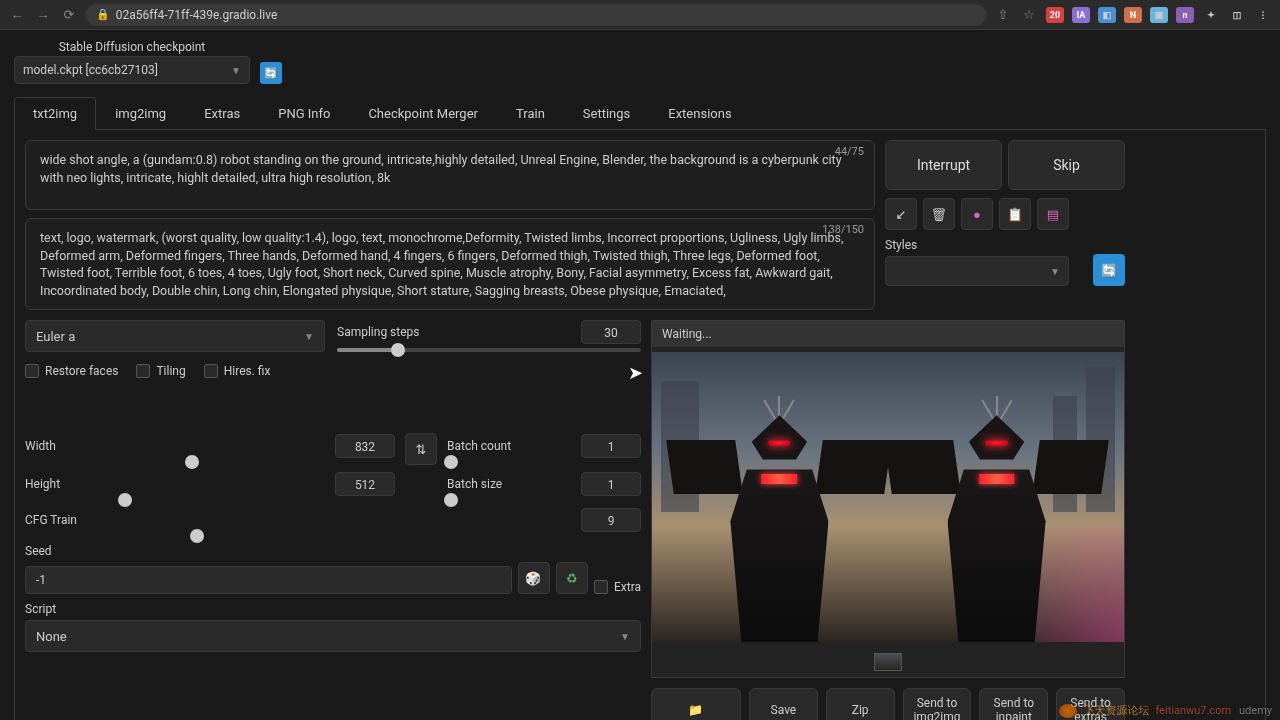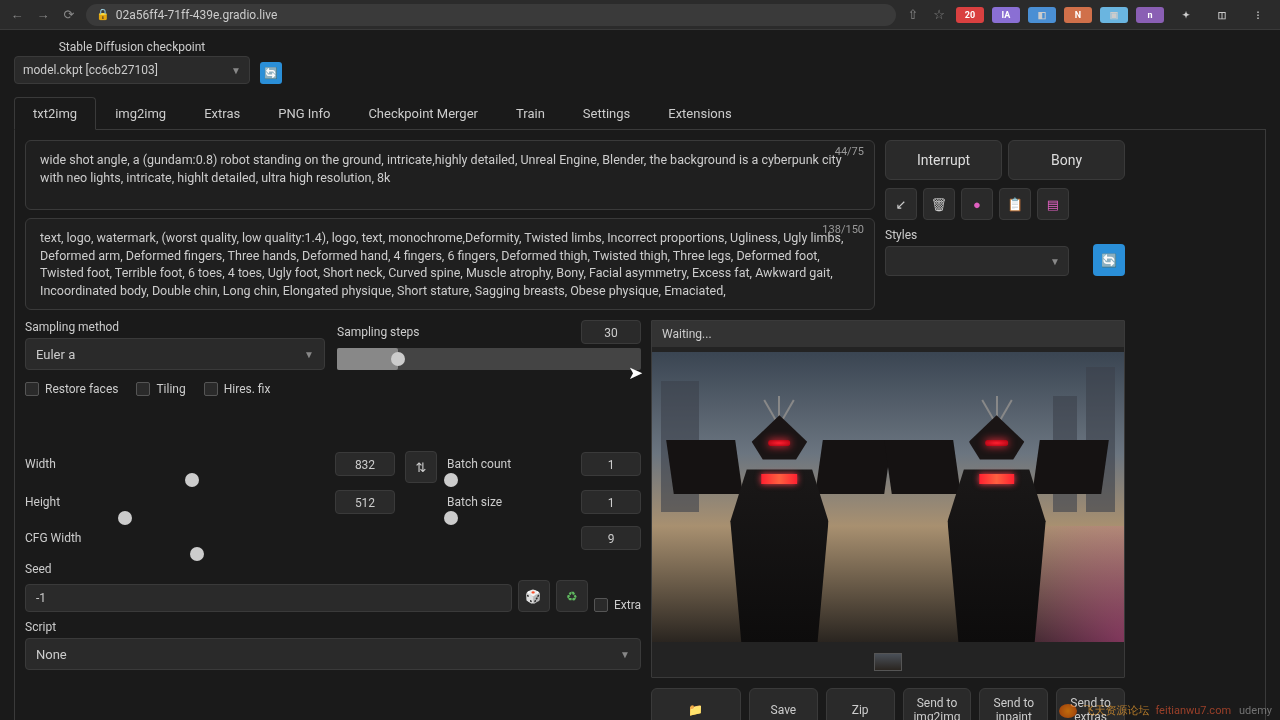--- a/index.html
+++ b/index.html
@@ -2,38 +2,38 @@
 <html><head>
 <meta charset="utf-8">
 <style>
 * { margin:0; padding:0; box-sizing:border-box; font-family: -apple-system, BlinkMacSystemFont, "Segoe UI", Roboto, sans-serif; }
 body { background:#1a1a1a; color:#ccc; width:1280px; height:720px; overflow:hidden; font-size:13px; }
 .browser-bar { height:30px; background:#2b2b2b; display:flex; align-items:center; padding:0 8px; gap:8px; border-bottom:1px solid #3a3a3a; }
 .nav-btn { width:18px; height:18px; display:flex; align-items:center; justify-content:center; color:#888; cursor:pointer; }
 .url-bar { flex:1; background:#3a3a3a; border-radius:14px; height:22px; display:flex; align-items:center; padding:0 10px; color:#ccc; font-size:12px; gap:6px; }
 .url-bar .lock { color:#aaa; font-size:11px; }
 .ext-icons { display:flex; gap:8px; align-items:center; }
-.ext-icon { width:28px; height:16px; border-radius:3px; display:flex; align-items:center; justify-content:center; font-size:9px; font-weight:bold; }
+.ext-icon { width:18px; height:16px; border-radius:3px; display:flex; align-items:center; justify-content:center; font-size:9px; font-weight:bold; }
 .content { padding:10px 14px; }
 .top-row { display:flex; align-items:flex-end; gap:10px; margin-bottom:12px; }
 .ckpt-group { display:flex; flex-direction:column; gap:2px;text-align:center; }
 .ckpt-label { font-size:12px; color:#ccc; }
 .ckpt-select { width:236px; height:28px; background:#2a2a2a; border:1px solid #3a3a3a; border-radius:4px; padding:0 8px; display:flex; align-items:center; justify-content:space-between; color:#ccc; font-size:12px; }
 .reload-btn { width:22px; height:22px; background:#2a8fd8; border-radius:3px; display:flex; align-items:center; justify-content:center; color:#fff; font-size:11px; }
 .tabs { display:flex; border-bottom:1px solid #3a3a3a; }
 .tab { padding:8px 18px; color:#ccc; font-size:13px; cursor:pointer; border:1px solid transparent; border-bottom:none; position:relative; top:1px; }
 .tab.active { background:#1a1a1a; border:1px solid #3a3a3a; border-bottom:1px solid #1a1a1a; border-radius:4px 4px 0 0; }
 .panel { border:1px solid #3a3a3a; border-top:none; border-radius:0 0 6px 6px; padding:10px; display:flex; gap:10px; }
 .left-col { flex:0 0 970px; display:flex; flex-direction:column; gap:8px; }
 .right-col { flex:1; display:flex; flex-direction:column; gap:8px; }
 .prompt-box { position:relative; border:1px solid #3a3a3a; border-radius:6px; background:#1f1f1f; padding:10px 14px; min-height:70px; }
 .prompt-text { color:#ccc; font-size:12.5px; line-height:1.4; }
 .token-count { position:absolute; right:10px; top:4px; font-size:11px; color:#999; }
 .gen-row { display:flex; gap:6px; }
-.gen-btn { flex:1; height:40px; background:#2a2a2a; border:1px solid #3a3a3a; border-radius:6px; display:flex; align-items:center; justify-content:center; color:#ddd; font-size:14px; cursor:pointer; }
+.gen-btn { flex:1; height:50px; background:#2a2a2a; border:1px solid #3a3a3a; border-radius:6px; display:flex; align-items:center; justify-content:center; color:#ddd; font-size:14px; cursor:pointer; }
 .mini-btns { display:flex; gap:6px; }
 .mini-btn { width:32px; height:32px; background:#2a2a2a; border:1px solid #3a3a3a; border-radius:4px; display:flex; align-items:center; justify-content:center; cursor:pointer; font-size:13px; }
 .styles-row { display:flex; gap:24px; align-items:flex-end; }
 .styles-group { flex:1; }
 .styles-select { width:100%; height:30px; background:#2a2a2a; border:1px solid #3a3a3a; border-radius:4px; padding:0 8px; display:flex; align-items:center; justify-content:flex-end; }
 .styles-label { font-size:12px; color:#ccc; margin-bottom:4px; }
 .apply-style { width:32px; height:32px; background:#2a8fd8; border-radius:4px; display:flex; align-items:center; justify-content:center; }
 .settings-row { display:flex; gap:10px; margin-top:2px; }
 .left-settings { flex:0 0 616px; display:flex; flex-direction:column; gap:8px; }
 .right-output { flex:1; }
@@ -153,21 +153,21 @@
             <div class="prompt-text">wide shot angle, a (gundam:0.8) robot standing on the ground, intricate,highly detailed, Unreal Engine, Blender, the background is a cyberpunk city with neo lights, intricate, highlt detailed, ultra high resolution, 8k</div>
           </div>
           <div class="prompt-box">
             <div class="token-count">138/150</div>
             <div class="prompt-text">text, logo, watermark, (worst quality, low quality:1.4), logo, text, monochrome,Deformity, Twisted limbs, Incorrect proportions, Ugliness, Ugly limbs, Deformed arm, Deformed fingers, Three hands, Deformed hand, 4 fingers, 6 fingers, Deformed thigh, Twisted thigh, Three legs, Deformed foot, Twisted foot, Terrible foot, 6 toes, 4 toes, Ugly foot, Short neck, Curved spine, Muscle atrophy, Bony, Facial asymmetry, Excess fat, Awkward gait, Incoordinated body, Double chin, Long chin, Elongated physique, Short stature, Sagging breasts, Obese physique, Emaciated,</div>
           </div>
         </div>
         <div class="right-col" style="flex:0 0 240px;">
           <div class="gen-row">
             <div class="gen-btn">Interrupt</div>
-            <div class="gen-btn">Bony</div>
+            <div class="gen-btn">Skip</div>
           </div>
           <div class="mini-btns">
             <div class="mini-btn">↙</div>
             <div class="mini-btn">🗑</div>
             <div class="mini-btn" style="color:#e060c0;">●</div>
             <div class="mini-btn">📋</div>
             <div class="mini-btn" style="color:#e060c0;">▤</div>
           </div>
           <div class="styles-row">
             <div class="styles-group">
@@ -179,21 +179,20 @@
             <div class="apply-style">🔄</div>
           </div>
         </div>
       </div>
 
       <div class="settings-row">
         <div class="left-settings">
 
           <div class="two-col">
             <div class="col-a field-group">
-              <div class="field-label">Sampling method</div>
               <div class="select-box">
                 <span>Euler a</span>
                 <span class="chevron">▼</span>
               </div>
             </div>
             <div class="col-b slider-group">
               <div class="slider-header">
                 <div class="field-label">Sampling steps</div>
                 <div class="num-box">30</div>
               </div>
@@ -260,21 +259,21 @@
                 </div>
                 <div class="slider-track">
                   <div class="slider-thumb" style="left:2%;"></div>
                 </div>
               </div>
             </div>
           </div>
 
           <div class="slider-group">
             <div class="slider-header">
-              <div class="field-label">CFG Width</div>
+              <div class="field-label">CFG Train</div>
               <div class="num-box">9</div>
             </div>
             <div class="slider-track" style="width:100%;">
               <div class="slider-fill" style="width:28%;"></div>
               <div class="slider-thumb" style="left:28%;"></div>
             </div>
           </div>
 
           <div class="field-group">
             <div class="field-label">Seed</div>

